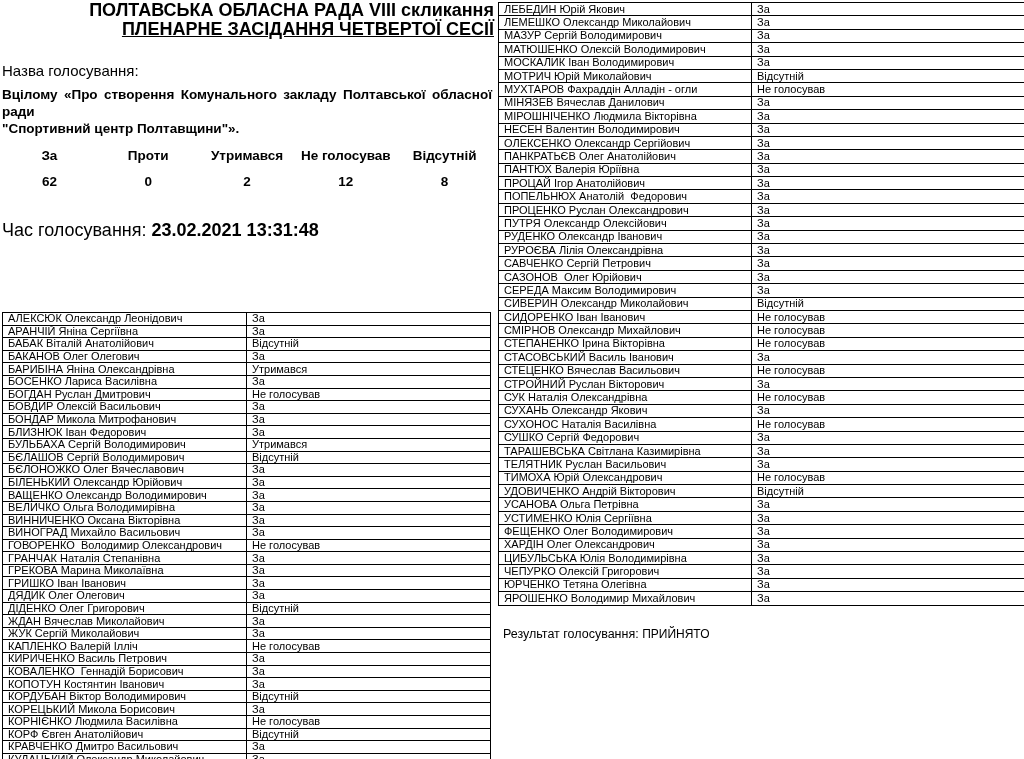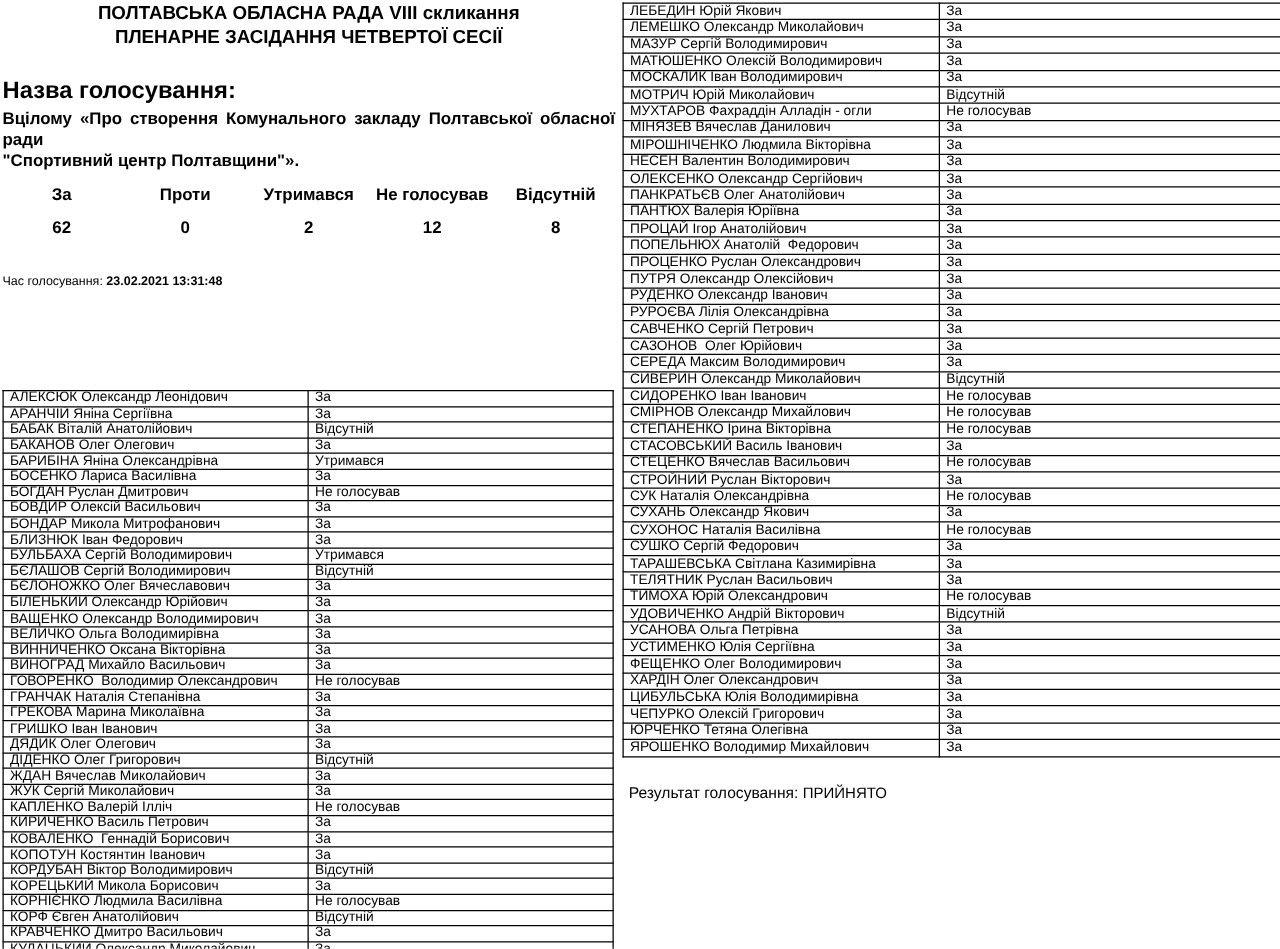--- a/index.html
+++ b/index.html
@@ -9,42 +9,42 @@
     height: 759px;
     background: #ffffff;
     overflow: hidden;
     font-family: "Liberation Sans", sans-serif;
     color: #000000;
   }
   .page { position: relative; width: 1024px; height: 759px; background: #ffffff; }
 
   .header-line1, .header-line2 {
     position: absolute; left: 0; width: 494px;
-    text-align: center; font-weight: bold; font-size: 15px; line-height: 15px;
+    text-align: right; font-weight: bold; font-size: 18px; line-height: 15px;
   }
   .header-line1 { top: 3px; }
-  .header-line2 { top: 22px; }
+  .header-line2 { top: 22px; text-decoration: underline; }
 
   .vote-name-label {
     position: absolute; top: 62px; left: 2px;
-    font-weight: bold; font-size: 19px;
+    font-weight: normal; font-size: 15px;
   }
 
   .vote-name-text {
     position: absolute; top: 86px; left: 2px; width: 490px;
     font-weight: bold; font-size: 13.5px; line-height: 17px;
   }
   .vote-name-text .just { text-align: justify; text-align-last: justify; }
 
   .summary { position: absolute; top: 148px; left: 0; width: 494px; }
   .summary-row { display: flex; font-weight: bold; font-size: 13.5px; line-height: 15px; }
   .summary-row.values { margin-top: 11px; }
   .summary-cell { flex: 1 1 0; text-align: center; }
 
-  .time-line { position: absolute; top: 220px; left: 2px; font-size: 10px; }
+  .time-line { position: absolute; top: 220px; left: 2px; font-size: 18px; }
   .time-line .bold { font-weight: bold; }
 
   table.vote-table {
     position: absolute;
     border-collapse: collapse;
     table-layout: fixed;
     background: #ffffff;
   }
   table.vote-table td {
     border: 1px solid #000000;

